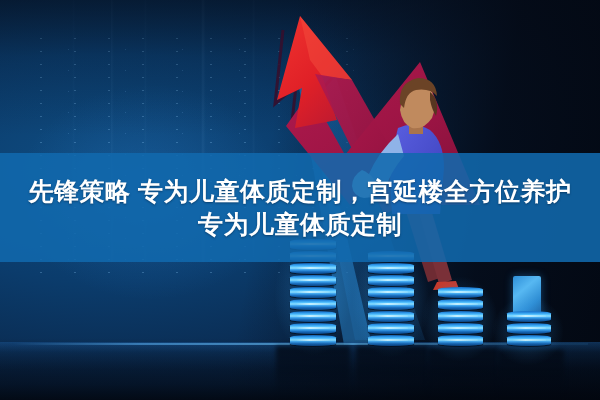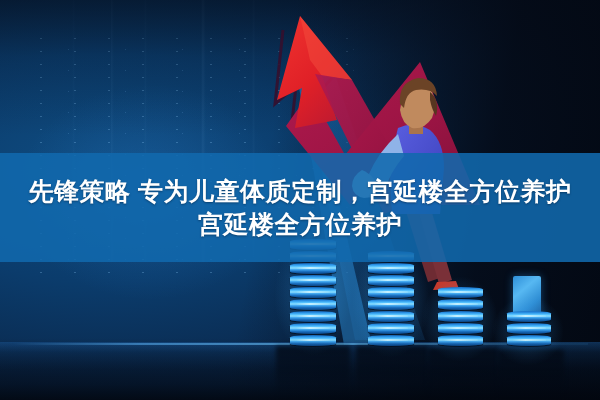--- a/index.html
+++ b/index.html
@@ -315,16 +315,16 @@
     <div class="coin"></div>
     <div class="coin"></div>
     <div class="coin"></div>
   </div>
 
   <div class="floor-vignette"></div>
 
   <div class="band"></div>
   <div class="band-text">
     <div class="headline">先锋策略 专为儿童体质定制，宫延楼全方位养护</div>
-    <div class="headline headline-2">宫延楼全方位养护</div>
+    <div class="headline headline-2">专为儿童体质定制</div>
   </div>
 
 </div>
 
 </body></html>

